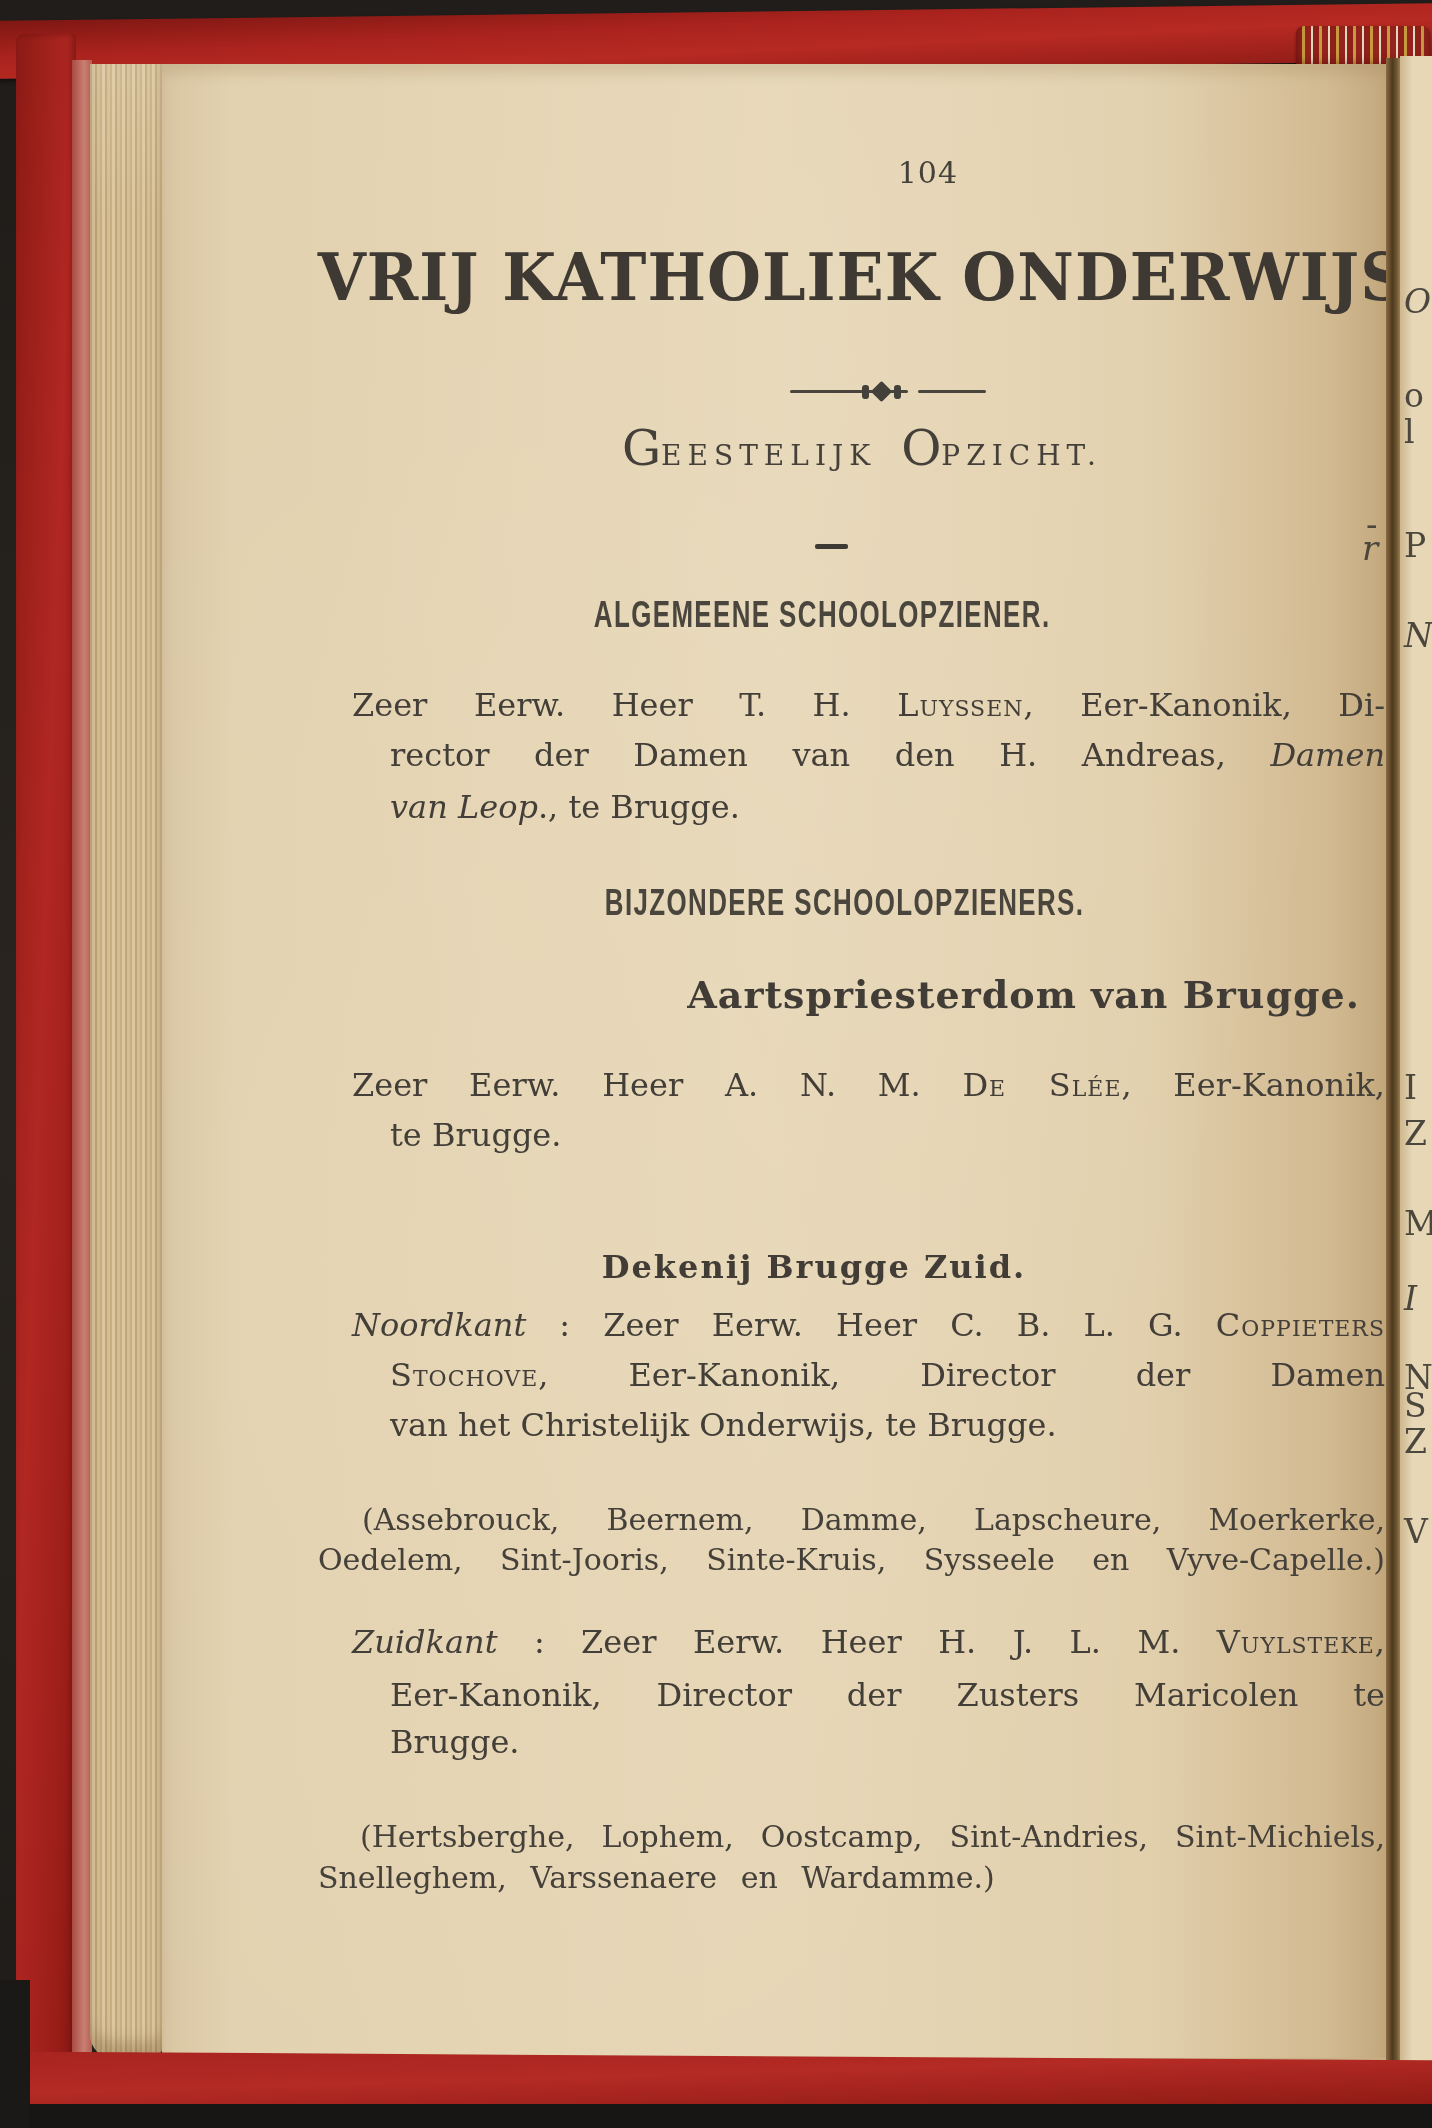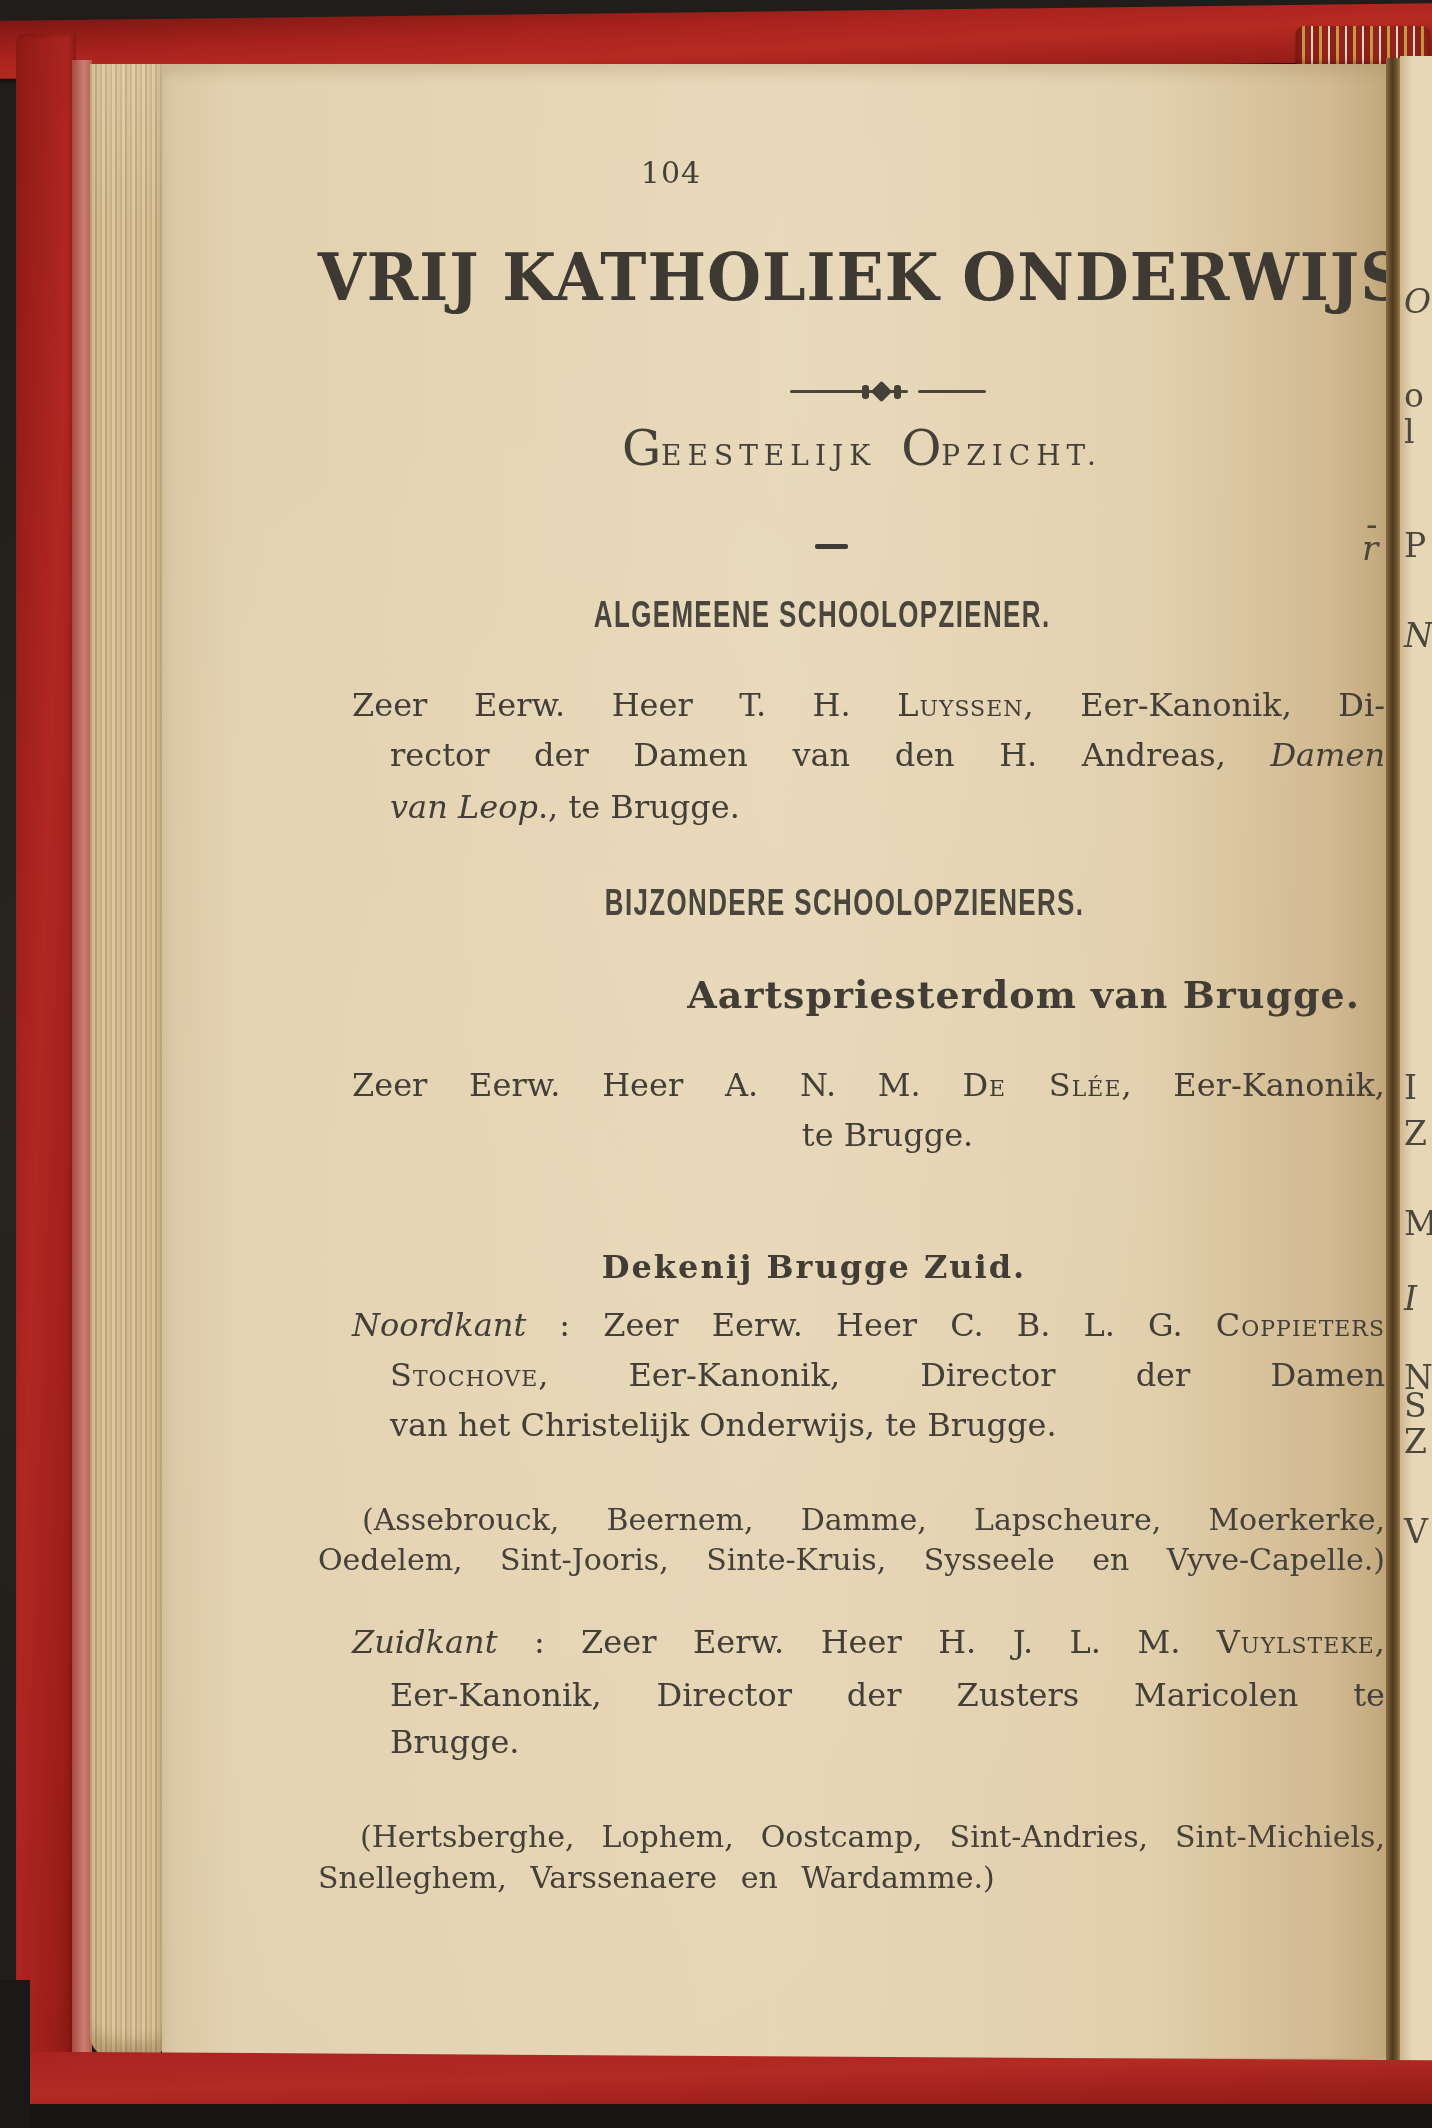--- a/index.html
+++ b/index.html
@@ -105,21 +105,21 @@
 <div class="scene">
 
   <div class="cover-top"></div>
   <div class="headband"></div>
   <div class="cover-left"></div>
   <div class="pink-edge"></div>
   <div class="page-stack-left"></div>
 
   <div class="page-main">
 
-    <div class="abs pagenum center" style="left:206px;top:91px;width:606px;">104</div>
+    <div class="abs pagenum center" style="left:190px;top:91px;width:606px;text-align:right;">104</div>
 
     <div class="abs title center" style="left:150px;top:175px;width:1120px;">VRIJ KATHOLIEK ONDERWIJS.</div>
 
     <div class="abs" style="left:628px;top:321px;width:196px;height:16px;">
       <div class="ornament-line" style="left:0;width:118px;"></div>
       <div class="ornament-line" style="left:128px;width:68px;"></div>
       <div class="ornament-tick" style="left:72px;"></div>
       <div class="ornament-diamond" style="left:84px;"></div>
       <div class="ornament-tick" style="left:104px;"></div>
     </div>
@@ -140,21 +140,21 @@
     <div class="bodyline just" style="left:228px;top:673px;width:995px;"><span>rector der Damen van den H. Andreas, </span><span class="it">Damen</span></div>
     <div class="bodyline" style="left:228px;top:725px;width:995px;"><span class="it">van Leop</span><span>., te Brugge.</span></div>
 
     <div class="abs sans-head center" style="left:133px;top:818px;width:1100px;">
       <span class="condense">BIJZONDERE SCHOOLOPZIENERS.</span>
     </div>
 
     <div class="abs serif-head center" style="left:98px;top:908px;width:1100px;text-align:right;">Aartspriesterdom van Brugge.</div>
 
     <div class="bodyline just" style="left:190px;top:1003px;width:1033px;"><span>Zeer Eerw. Heer A. N. M. </span><span class="sc">De Slée</span><span>, Eer-Kanonik,</span></div>
-    <div class="bodyline" style="left:228px;top:1053px;width:995px;text-align:center;">te Brugge.</div>
+    <div class="bodyline" style="left:228px;top:1053px;width:995px;">te Brugge.</div>
 
     <div class="abs serif-head big center" style="left:102px;top:1149px;width:1100px;">Dekenij Brugge Zuid.</div>
 
     <div class="bodyline just" style="left:190px;top:1243px;width:1033px;"><span class="it">Noordkant</span><span> : Zeer Eerw. Heer C. B. L. G. </span><span class="sc">Coppieters</span></div>
     <div class="bodyline just" style="left:228px;top:1293px;width:995px;"><span class="sc">Stochove</span><span>, Eer-Kanonik, Director der Damen</span></div>
     <div class="bodyline" style="left:228px;top:1343px;width:995px;">van het Christelijk Onderwijs, te Brugge.</div>
 
     <div class="parenline just" style="left:200px;top:1439px;width:1023px;">(Assebrouck, Beernem, Damme, Lapscheure, Moerkerke,</div>
     <div class="parenline just" style="left:156px;top:1479px;width:1067px;">Oedelem, Sint-Jooris, Sinte-Kruis, Sysseele en Vyve-Capelle.)</div>
 

